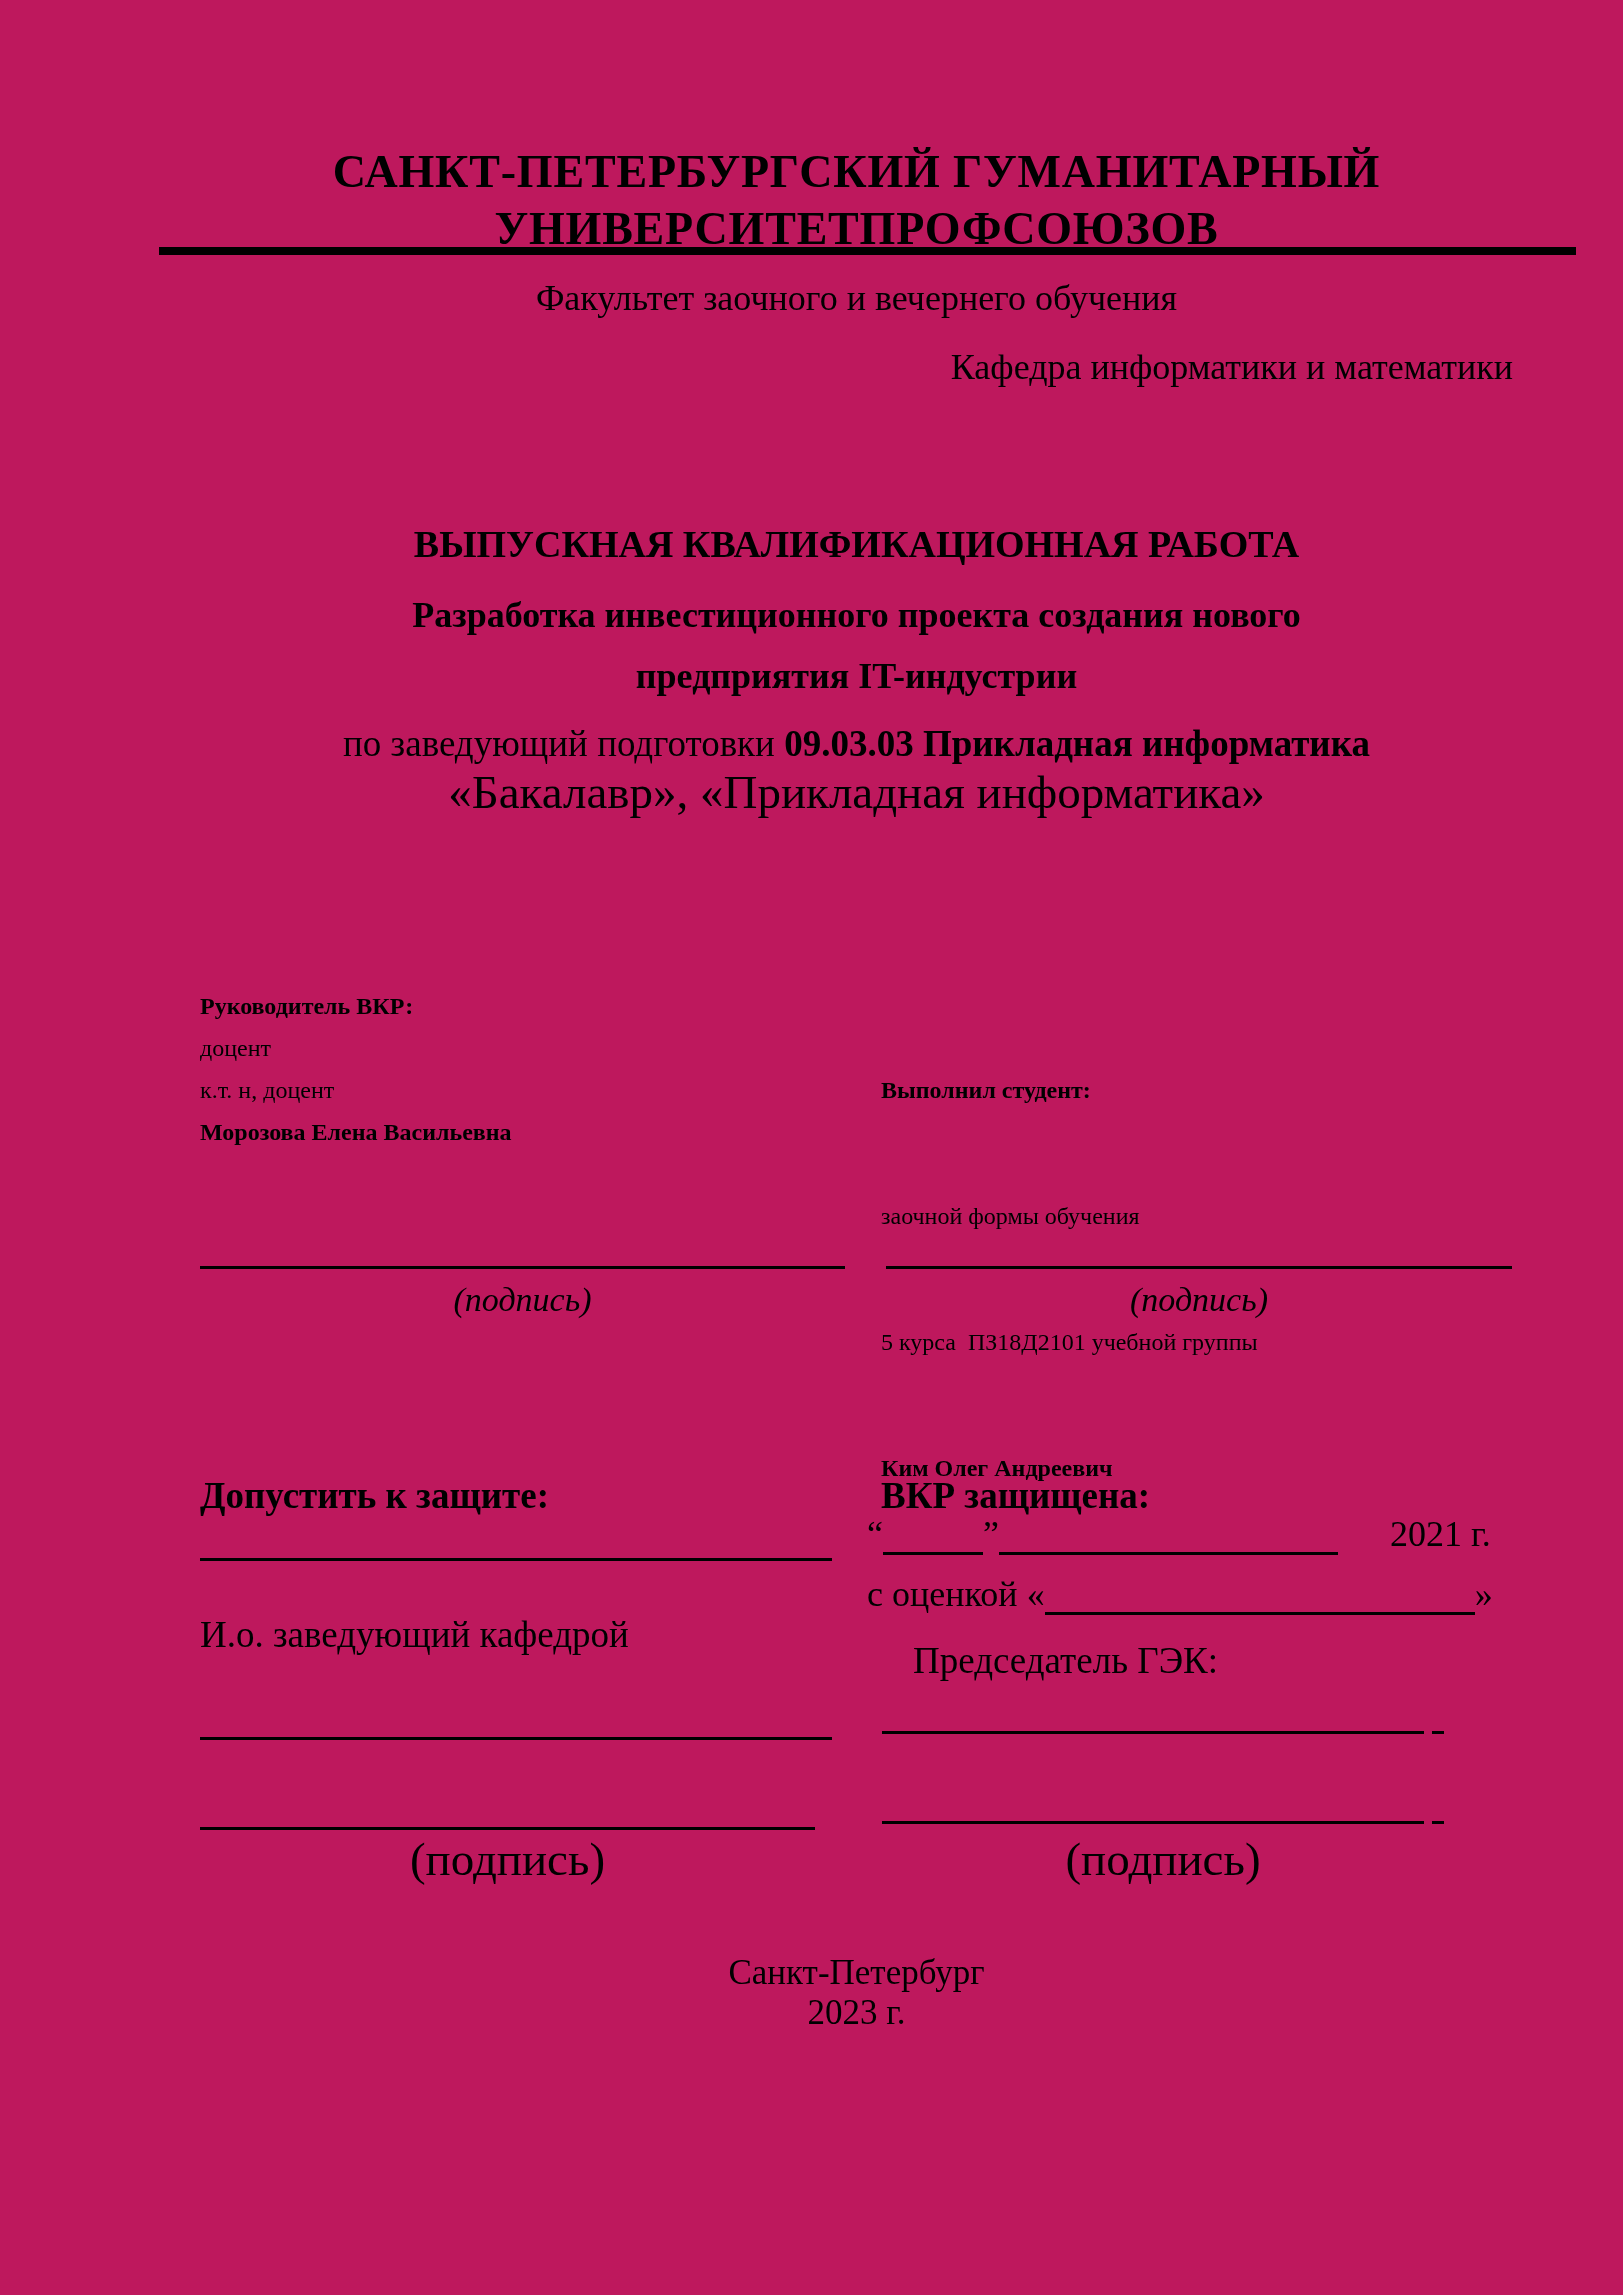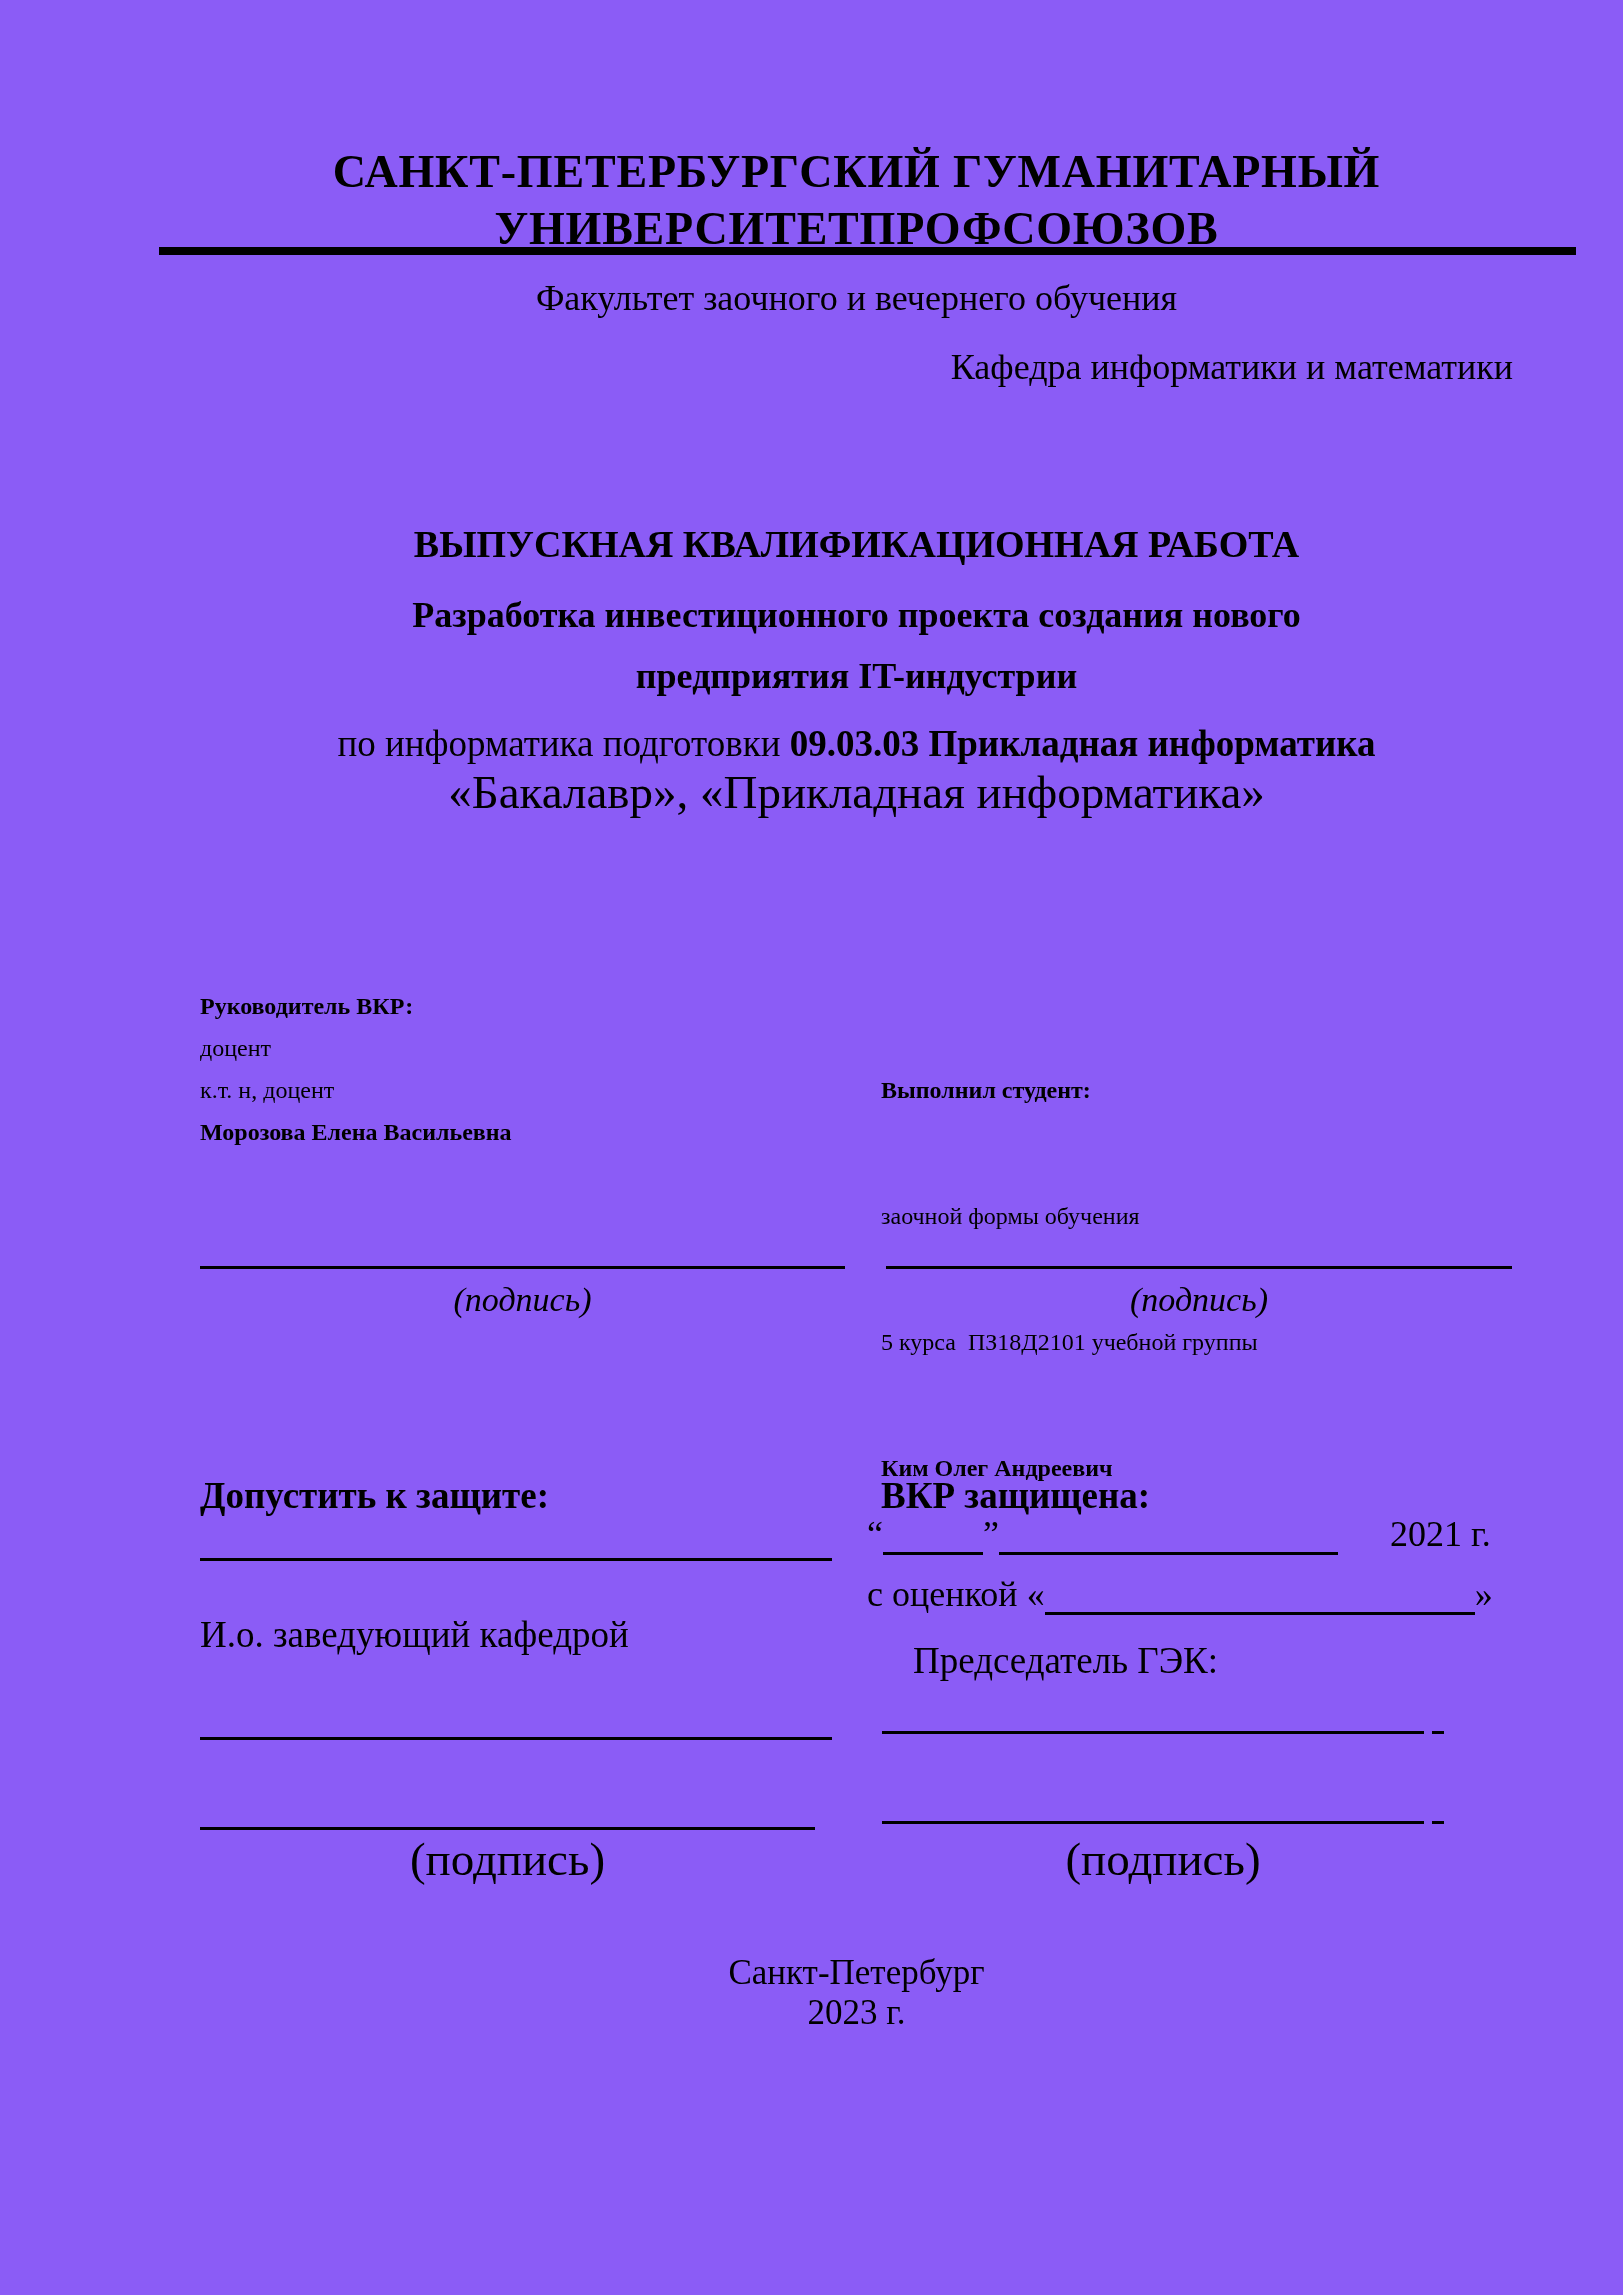--- a/index.html
+++ b/index.html
@@ -1,19 +1,19 @@
 <!DOCTYPE html>
 <html style="font-size:12.6px"><head>
 <meta charset="utf-8">
 <style>
   html,body { margin:0; padding:0; background:#888; }
   .page {
     position:relative;
     width:1623px; height:2295px;
-    background:#8b5cf6;
+    background:#be185d;
     font-family:"Liberation Serif","DejaVu Serif",serif;
     color:#000;
     overflow:hidden;
   }
   .abs { position:absolute; }
   .content { left:200px; width:1313px; }
   .center { text-align:center; }
   .right { text-align:right; }
   .b { font-weight:bold; }
   .i { font-style:italic; }
@@ -51,21 +51,21 @@
   <div class="abs content center f46" style="top:276px;">Факультет заочного и вечернего обучения</div>
   <div class="abs content right f46" style="top:345px;">Кафедра информатики и математики</div>
 
   <div class="abs content center wtype b" style="top:521px;">ВЫПУСКНАЯ КВАЛИФИКАЦИОННАЯ РАБОТА</div>
 
   <div class="abs content center title b" style="top:585px;">
     <div>Разработка инвестиционного проекта создания нового</div>
     <div>предприятия IT-индустрии</div>
   </div>
 
-  <div class="abs content center f47 pre" style="top:722px;"><span>по информатика подготовки </span><span class="b">09.03.03 Прикладная информатика</span></div>
+  <div class="abs content center f47 pre" style="top:722px;"><span>по заведующий подготовки </span><span class="b">09.03.03 Прикладная информатика</span></div>
 
   <div class="abs content center f45" style="top:772px;">«Бакалавр», «Прикладная информатика»</div>
 
   <div class="abs cols" style="top:985px; left:200px; width:675px;">
     <div class="b">Руководитель ВКР:</div>
     <div>доцент</div>
     <div>к.т. н, доцент</div>
     <div class="b">Морозова Елена Васильевна</div>
   </div>
 

